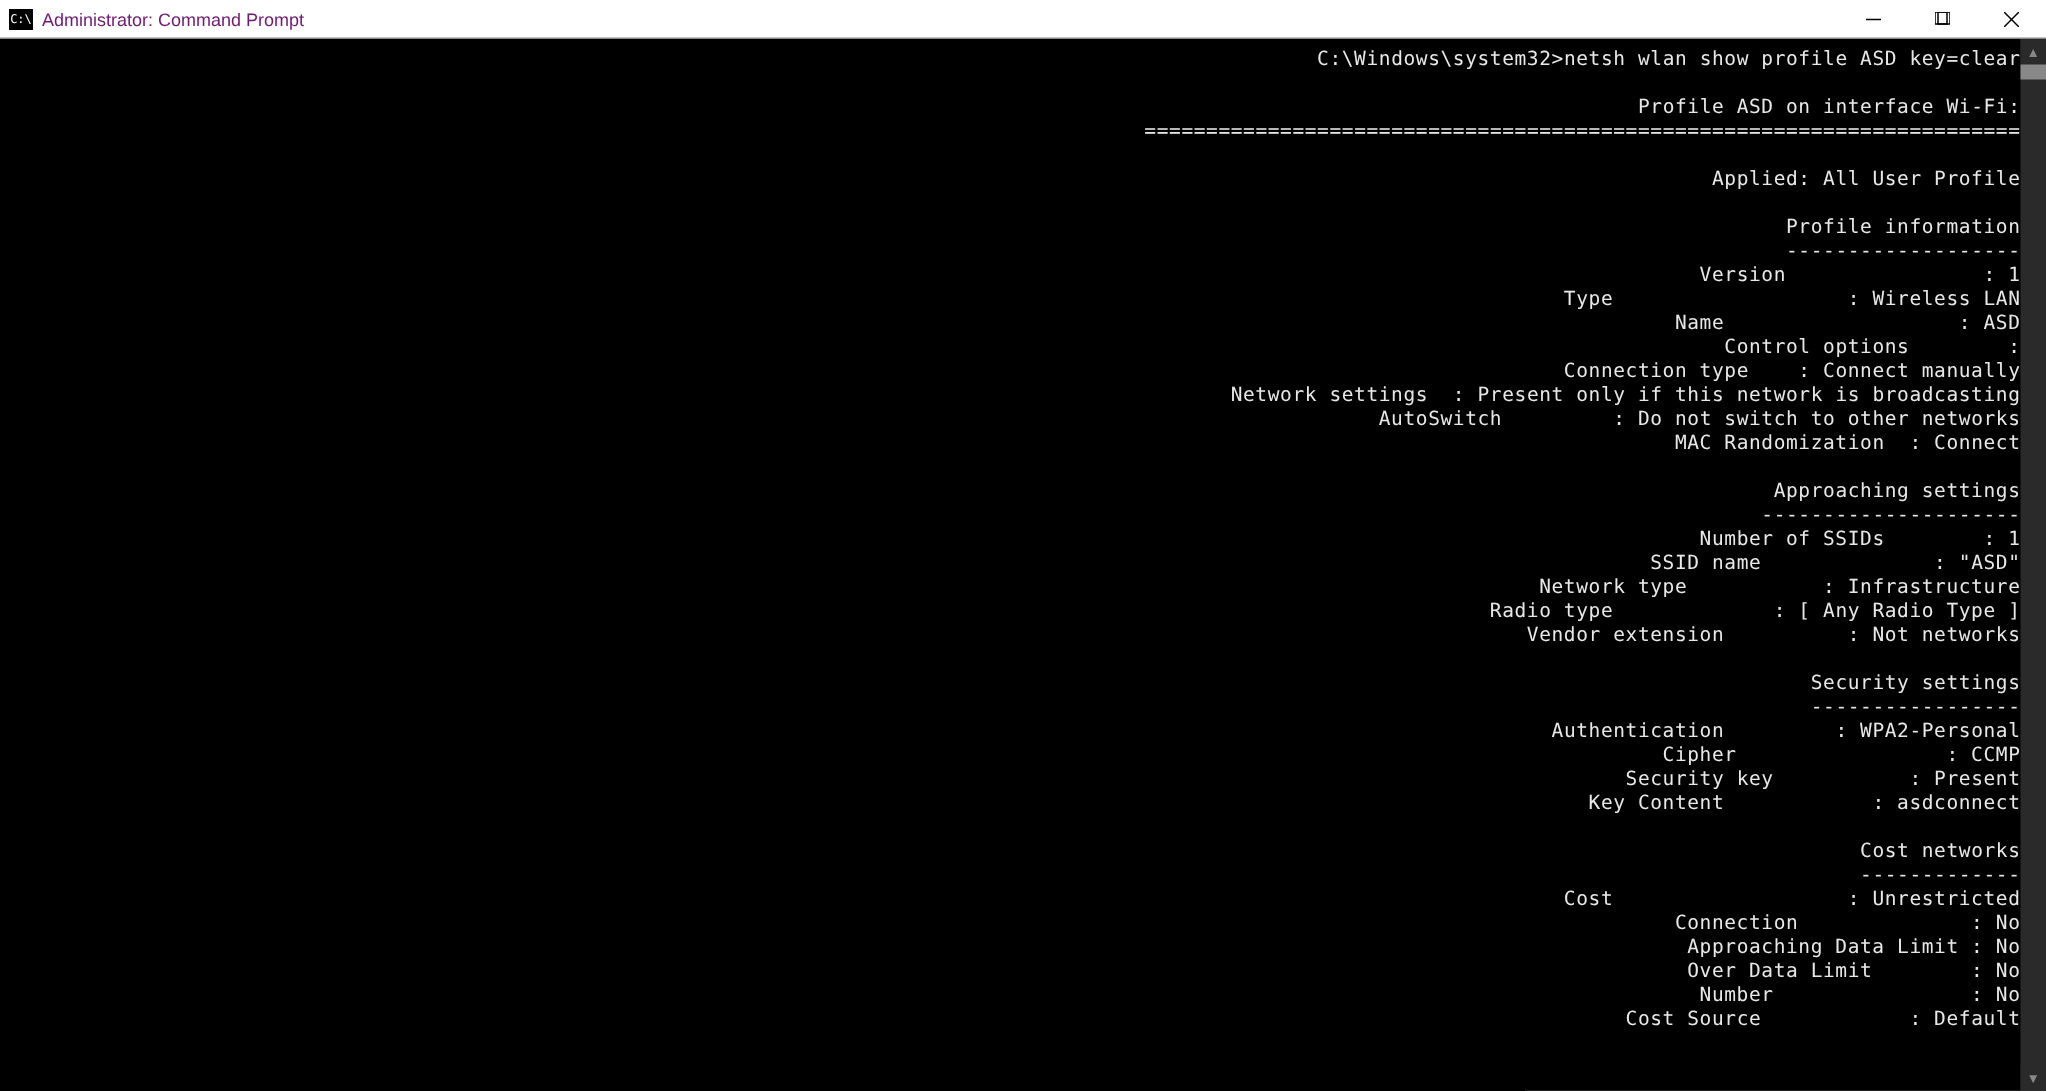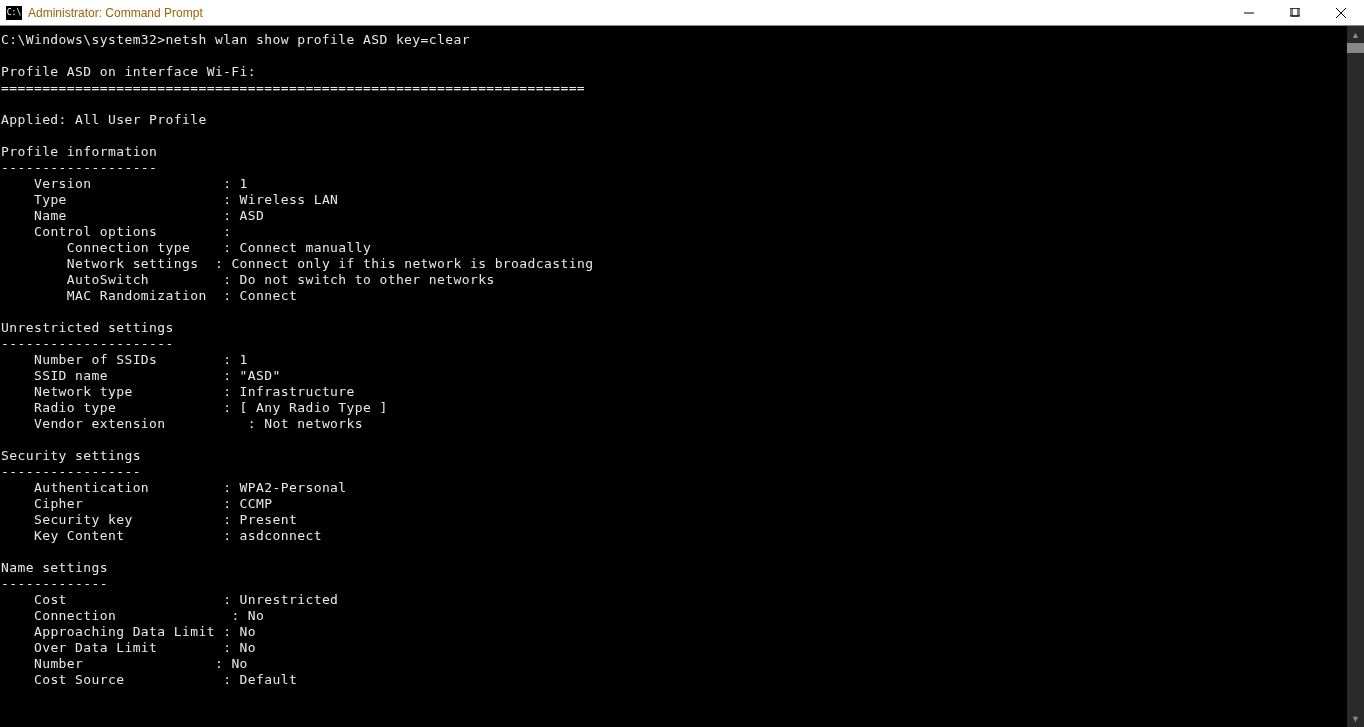--- a/index.html
+++ b/index.html
@@ -25,41 +25,42 @@
     background: #000;
     color: #fff;
     font-size: 8px;
     font-family: Consolas, monospace;
     display: flex; align-items: center; justify-content: center;
     margin-right: 6px;
     line-height: 1;
   }
   .titlebar .title {
     font-size: 12px;
-    color: #a16207;
+    color: #701a75;
   }
   .win-controls {
     position: absolute;
     right: 0; top: 0;
     height: 26px;
     display: flex;
   }
   .win-btn {
     width: 46px;
     height: 26px;
     display: flex; align-items: center; justify-content: center;
     cursor: default;
   }
   .win-btn svg { stroke: #000; }
   .console-wrap {
     position: relative;
     width: 100%;
     height: calc(100% - 26px);
     background: #000;
     display: flex;
+    text-align: right;
   }
   .console {
     flex: 1;
     background: #000;
     color: #e8e8e8;
     font-family: Consolas, "Lucida Console", monospace;
     font-size: 13px;
     line-height: 16px;
     white-space: pre;
     padding: 6px 0 6px 1px;
@@ -127,40 +128,40 @@
 
 <span>Applied:</span> <span>All User Profile</span>
 
 <span>Profile information</span>
 <span>-------------------</span>
     <span>Version</span>                : <span>1</span>
     <span>Type</span>                   : <span>Wireless LAN</span>
     <span>Name</span>                   : <span>ASD</span>
     <span>Control options</span>        :
         <span>Connection type</span>    : <span>Connect manually</span>
-        <span>Network settings</span>  : <span>Connect only if this network is broadcasting</span>
+        <span>Network settings</span>  : <span>Present only if this network is broadcasting</span>
         <span>AutoSwitch</span>         : <span>Do not switch to other networks</span>
         <span>MAC Randomization</span>  : <span>Connect</span>
 
-<span>Unrestricted settings</span>
+<span>Approaching settings</span>
 <span>---------------------</span>
     <span>Number of SSIDs</span>        : <span>1</span>
     <span>SSID name</span>              : <span>"ASD"</span>
     <span>Network type</span>           : <span>Infrastructure</span>
     <span>Radio type</span>             : <span>[ Any Radio Type ]</span>
     <span>Vendor extension</span>          : <span>Not networks</span>
 
 <span>Security settings</span>
 <span>-----------------</span>
     <span>Authentication</span>         : <span>WPA2-Personal</span>
     <span>Cipher</span>                 : <span>CCMP</span>
     <span>Security key</span>           : <span>Present</span>
     <span>Key Content</span>            : <span>asdconnect</span>
 
-<span>Name settings</span>
+<span>Cost networks</span>
 <span>-------------</span>
     <span>Cost</span>                   : <span>Unrestricted</span>
     <span>Connection</span>              : <span>No</span>
     <span>Approaching Data Limit</span> : <span>No</span>
     <span>Over Data Limit</span>        : <span>No</span>
     <span>Number</span>                : <span>No</span>
     <span>Cost Source</span>            : <span>Default</span></div>
   <div class="scrollbar">
     <div class="scroll-arrow up">▲</div>
     <div class="scroll-track">

